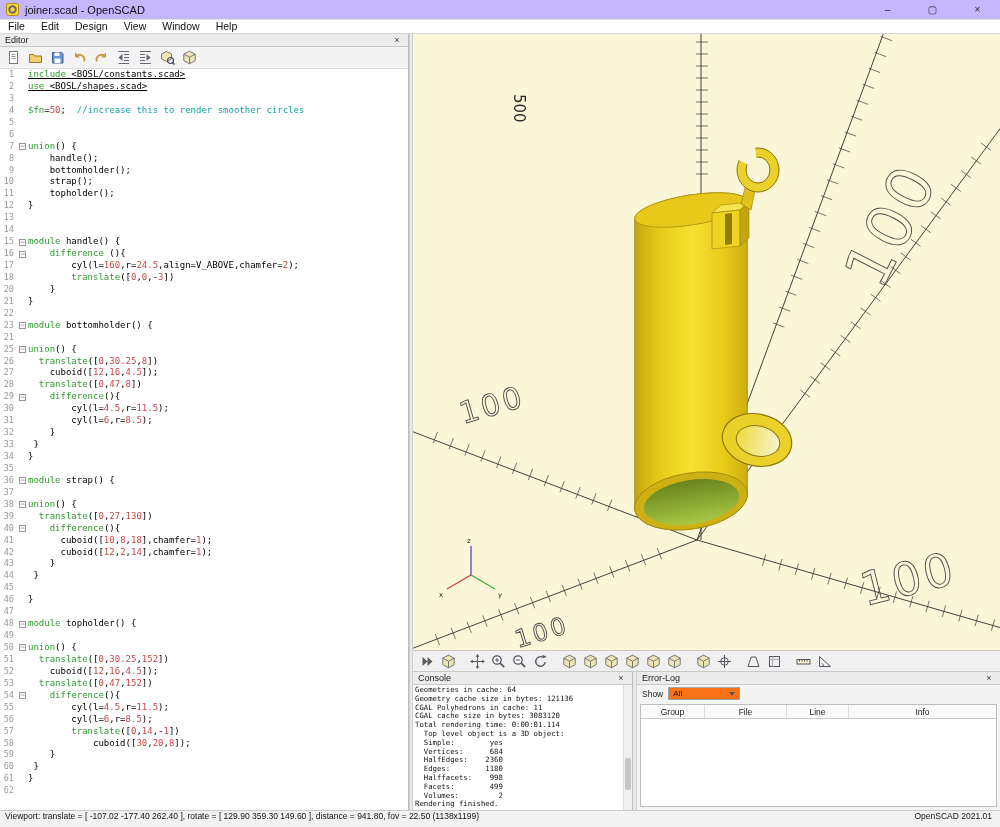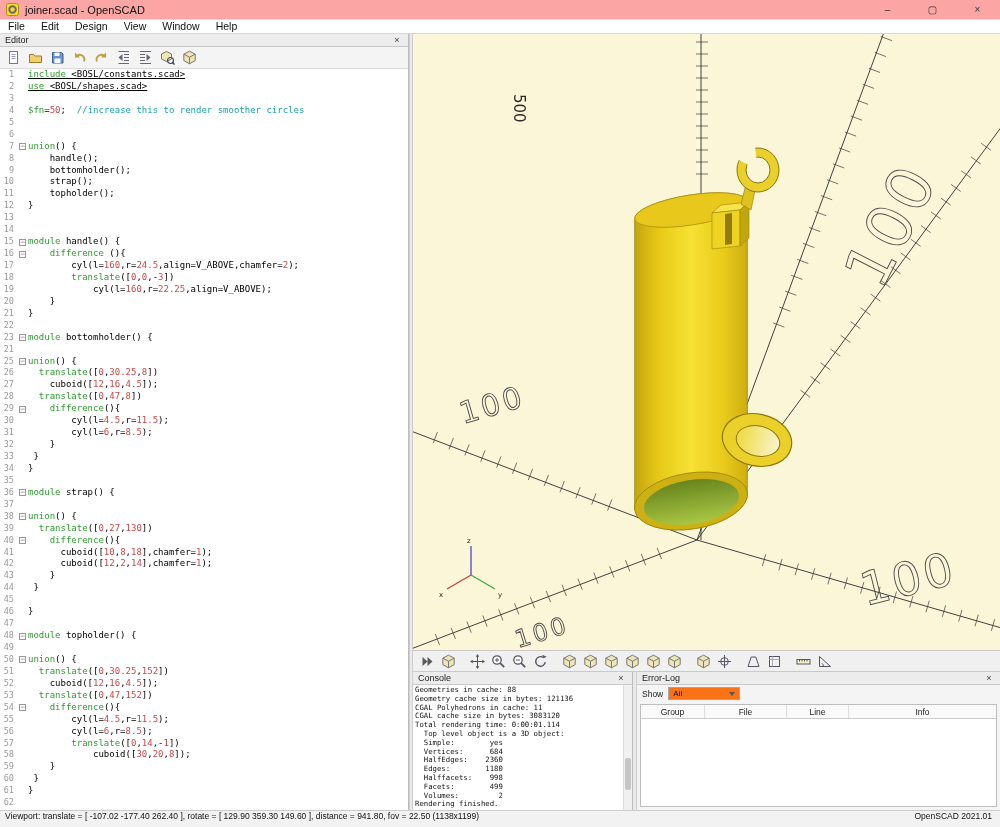--- a/index.html
+++ b/index.html
@@ -1,20 +1,20 @@
 <!DOCTYPE html>
 <html><head>
 <meta charset="utf-8">
 <style>
   *{margin:0;padding:0;box-sizing:border-box}
   html,body{width:1000px;height:827px;overflow:hidden}
   body{font-family:"Liberation Sans",sans-serif;background:#fff;position:relative;font-size:11px;color:#000}
 
   
-  .titlebar{position:absolute;left:0;top:0;width:1000px;height:20px;background:#fca5a5;border-bottom:1px solid #e2e2e2;display:flex;align-items:center}
+  .titlebar{position:absolute;left:0;top:0;width:1000px;height:20px;background:#c4b5fd;border-bottom:1px solid #e2e2e2;display:flex;align-items:center}
   .app-icon{margin:0 6px 0 6px}
   .title-text{font-size:11px;color:#111}
   .win-controls{margin-left:auto;display:flex;height:100%}
   .win-btn{width:45px;height:100%;display:flex;align-items:center;justify-content:center;font-size:10px;color:#333}
 
   .menubar{position:absolute;left:0;top:20px;width:1000px;height:14px;background:#fff;border-bottom:1px solid #d8d8d8;display:flex;align-items:stretch}
   .menu-item{padding:0 8px;font-size:10.5px;line-height:13px;color:#111}
 
   
   .editor-panel{position:absolute;left:0;top:34px;width:409px;height:776px;background:#5eead4;display:flex;flex-direction:column;border-right:1px solid #bbb}
@@ -170,21 +170,20 @@
           <div class="code-line"><span class="lnum">9</span><span class="fold"></span><span class="ltext">    bottomholder();</span></div>
           <div class="code-line"><span class="lnum">10</span><span class="fold"></span><span class="ltext">    strap();</span></div>
           <div class="code-line"><span class="lnum">11</span><span class="fold"></span><span class="ltext">    topholder();</span></div>
           <div class="code-line"><span class="lnum">12</span><span class="fold"></span><span class="ltext">}</span></div>
           <div class="code-line"><span class="lnum">13</span><span class="fold"></span><span class="ltext"></span></div>
           <div class="code-line"><span class="lnum">14</span><span class="fold"></span><span class="ltext"></span></div>
           <div class="code-line"><span class="lnum">15</span><span class="fold"><span class="fold-box">–</span></span><span class="ltext"><span class="tok-kw">module</span> handle() {</span></div>
           <div class="code-line"><span class="lnum">16</span><span class="fold"><span class="fold-box">–</span></span><span class="ltext">    <span class="tok-kw">difference</span> (){</span></div>
           <div class="code-line"><span class="lnum">17</span><span class="fold"></span><span class="ltext">        cyl(l=<span class="tok-num">160</span>,r=<span class="tok-num">24.5</span>,align=V_ABOVE,chamfer=<span class="tok-num">2</span>);</span></div>
           <div class="code-line"><span class="lnum">18</span><span class="fold"></span><span class="ltext">        <span class="tok-kw">translate</span>([<span class="tok-num">0</span>,<span class="tok-num">0</span>,-<span class="tok-num">3</span>])</span></div>
-          <div class="code-line"><span class="lnum">19</span><span class="fold"></span><span class="ltext">            cyl(l=<span class="tok-num">160</span>,r=<span class="tok-num">22.25</span>,align=V_ABOVE);</span></div>
           <div class="code-line"><span class="lnum">20</span><span class="fold"></span><span class="ltext">    }</span></div>
           <div class="code-line"><span class="lnum">21</span><span class="fold"></span><span class="ltext">}</span></div>
           <div class="code-line"><span class="lnum">22</span><span class="fold"></span><span class="ltext"></span></div>
           <div class="code-line"><span class="lnum">23</span><span class="fold"><span class="fold-box">–</span></span><span class="ltext"><span class="tok-kw">module</span> bottomholder() {</span></div>
           <div class="code-line"><span class="lnum">21</span><span class="fold"></span><span class="ltext"></span></div>
           <div class="code-line"><span class="lnum">25</span><span class="fold"><span class="fold-box">–</span></span><span class="ltext"><span class="tok-kw">union</span>() {</span></div>
           <div class="code-line"><span class="lnum">26</span><span class="fold"></span><span class="ltext">  <span class="tok-kw">translate</span>([<span class="tok-num">0</span>,<span class="tok-num">30.25</span>,<span class="tok-num">8</span>])</span></div>
           <div class="code-line"><span class="lnum">27</span><span class="fold"></span><span class="ltext">    cuboid([<span class="tok-num">12</span>,<span class="tok-num">16</span>,<span class="tok-num">4.5</span>]);</span></div>
           <div class="code-line"><span class="lnum">28</span><span class="fold"></span><span class="ltext">  <span class="tok-kw">translate</span>([<span class="tok-num">0</span>,<span class="tok-num">47</span>,<span class="tok-num">8</span>])</span></div>
           <div class="code-line"><span class="lnum">29</span><span class="fold"><span class="fold-box">–</span></span><span class="ltext">    <span class="tok-kw">difference</span>(){</span></div>
@@ -506,21 +505,21 @@
       </div>
 
     <div class="bottom-panels">
       <div class="console-panel">
         <div class="panel-title">
           <span>Console</span>
           <span class="panel-close">×</span>
         </div>
         <div class="console-body">
           <div>
-              <div class="console-line">Geometries in cache: 88</div>
+              <div class="console-line">Geometries in cache: 64</div>
               <div class="console-line">Geometry cache size in bytes: 121136</div>
               <div class="console-line">CGAL Polyhedrons in cache: 11</div>
               <div class="console-line">CGAL cache size in bytes: 3083120</div>
               <div class="console-line">Total rendering time: 0:00:01.114</div>
               <div class="console-line">  Top level object is a 3D object:</div>
               <div class="console-line">  Simple:        yes</div>
               <div class="console-line">  Vertices:      684</div>
               <div class="console-line">  HalfEdges:    2360</div>
               <div class="console-line">  Edges:        1180</div>
               <div class="console-line">  Halffacets:    998</div>

